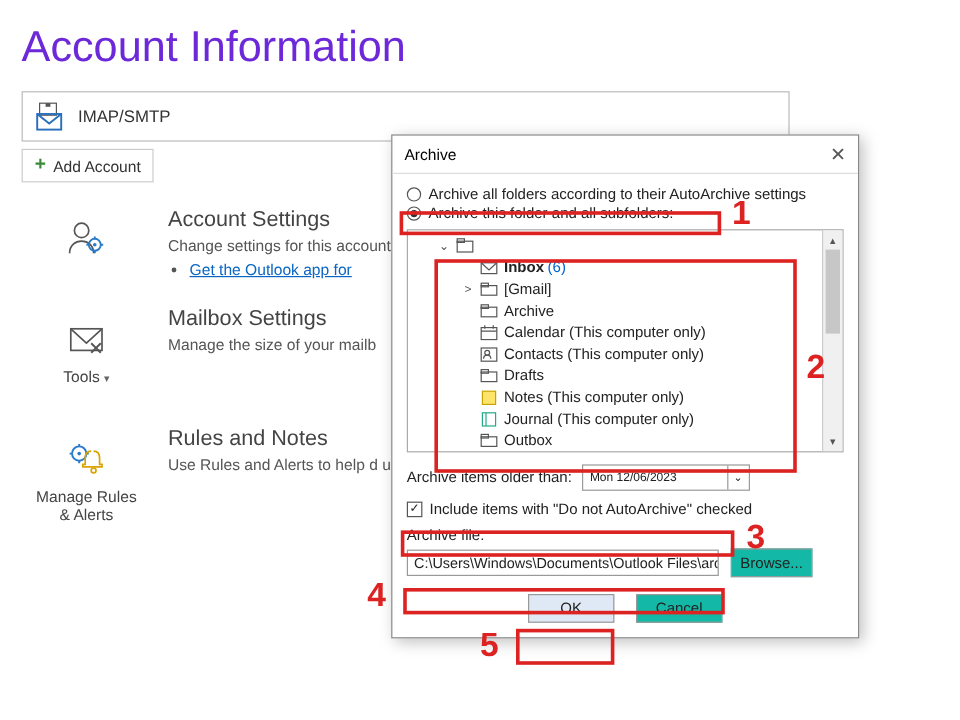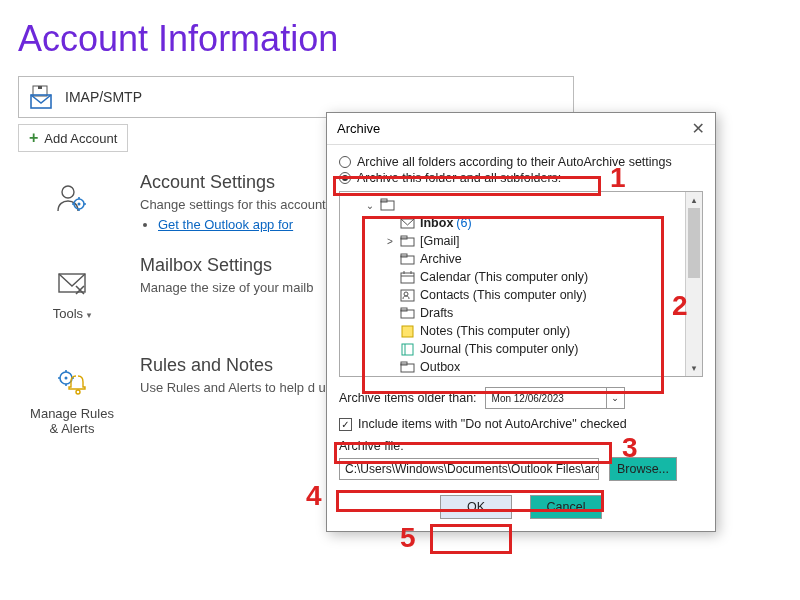--- a/index.html
+++ b/index.html
@@ -1,18 +1,18 @@
 <!DOCTYPE html>
 <html><head>
 <meta charset="utf-8">
 <style>
 *{box-sizing:border-box;margin:0;padding:0;font-family:"Segoe UI",Arial,sans-serif}
 body{background:#fff;width:800px;height:600px;overflow:hidden;position:relative}
 .page-title{font-size:36px;font-weight:300;color:#6d28d9;padding:18px 18px 10px}
-.acct-row{margin:6px 18px 0;border:1px solid #bbb;display:flex;align-items:center;height:42px;width:556px;padding-left:10px}
+.acct-row{margin:6px 18px 0;border:1px solid #bbb;display:flex;align-items:center;height:42px;width:640px;padding-left:10px}
 .acct-row .icn{width:28px;height:28px;position:relative}
 .add-acct{margin:6px 18px 14px;border:1px solid #ccc;display:inline-flex;align-items:center;height:28px;padding:0 10px;font-size:13px;color:#333;background:#fff}
 .plus{color:#3a8a3a;font-size:16px;margin-right:6px;font-weight:600}
 .section{display:flex;margin:0 18px 16px;padding-top:6px}
 .tile{width:108px;text-align:center;border:1px solid transparent;padding-top:6px}
 .tile .lbl{font-size:13px;color:#444;line-height:1.2;padding:4px 6px 10px}
 .tile .icnwrap{height:40px;display:flex;align-items:center;justify-content:center}
 .chev{font-size:9px;color:#666}
 .sec-body{padding-left:14px;max-width:520px}
 .sec-body h3{font-size:18px;font-weight:400;color:#444;margin-bottom:3px}

